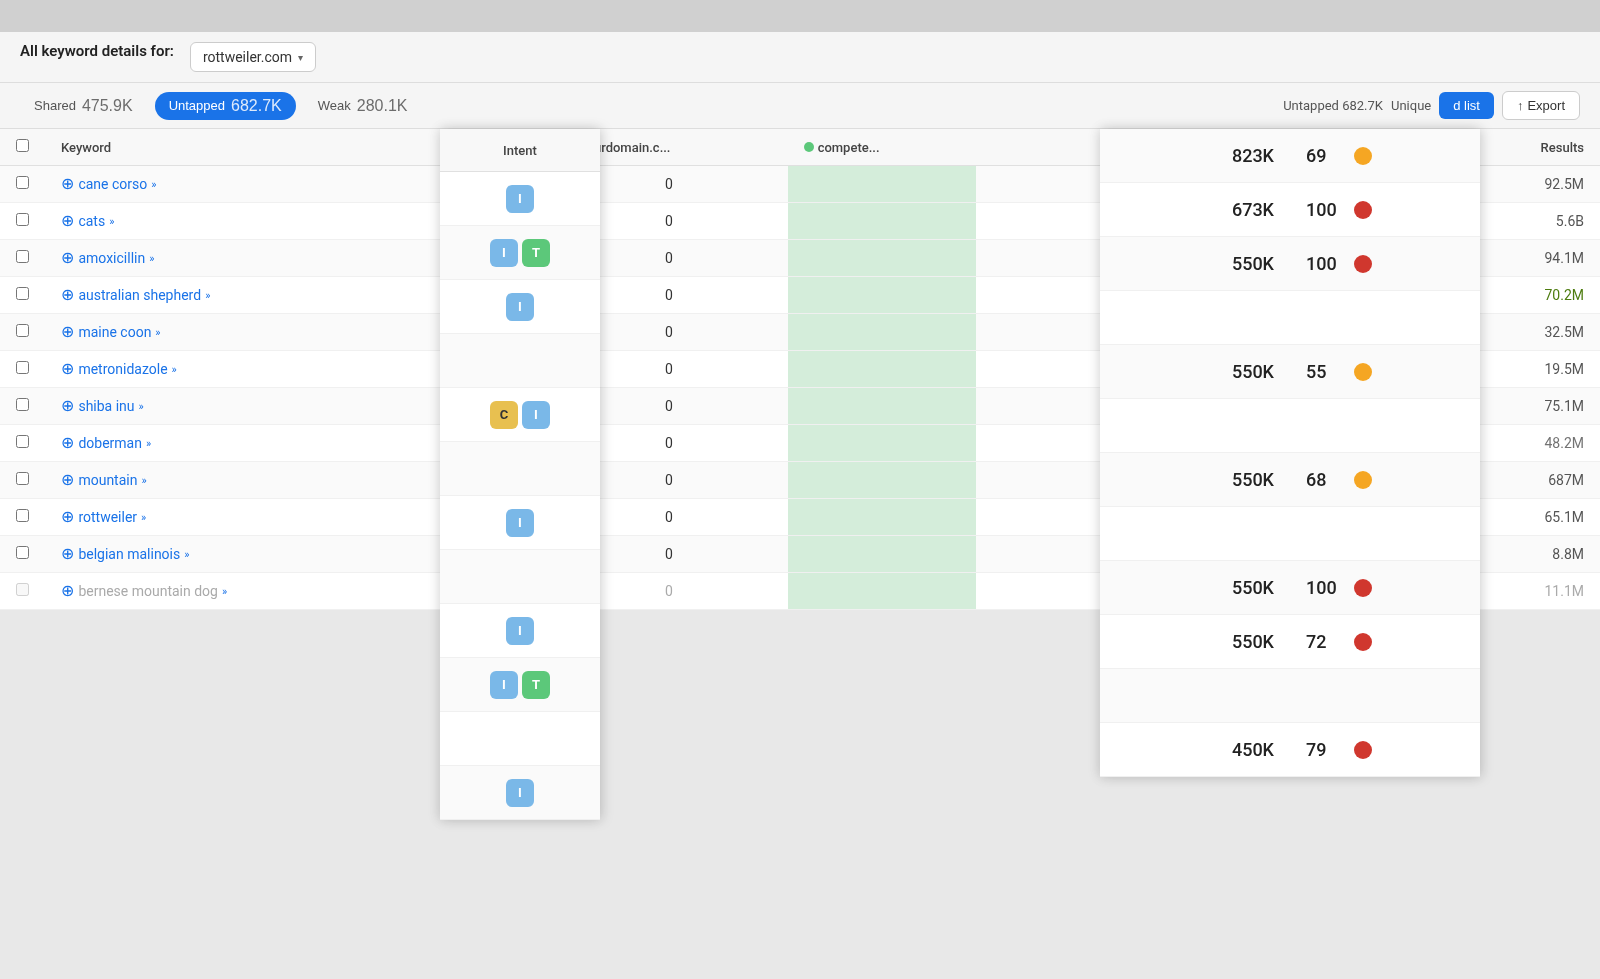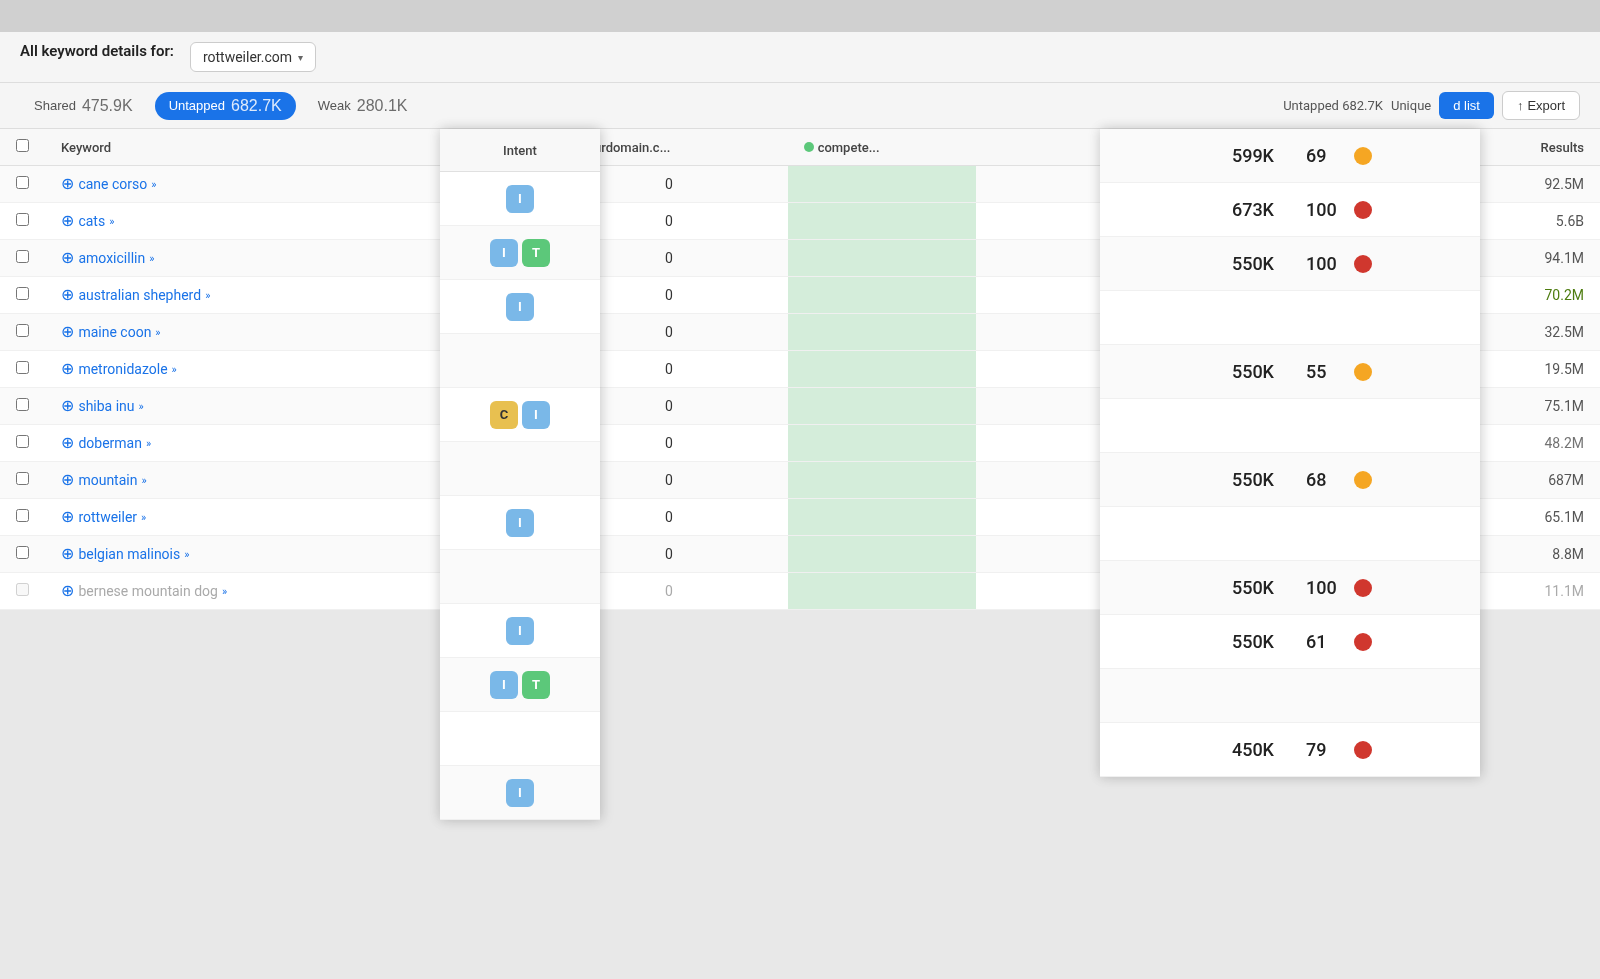--- a/index.html
+++ b/index.html
@@ -747,21 +747,21 @@
         <div class="col-cell">
           <div class="intent-cell">
             <div class="intent-badge intent-i">I</div>
           </div>
         </div>
       </div>
 
     <div class="overlay-vkd" id="vkd-overlay">
 
     <div class="data-row">
-          <div class="vol-val">599K</div>
+          <div class="vol-val">823K</div>
           <div class="kd-val-row">
             <span class="kd-value">69</span>
             <div class="kd-dot dot-orange"></div>
           </div>
         </div>
         <div class="data-row">
           <div class="vol-val">673K</div>
           <div class="kd-val-row">
             <span class="kd-value">100</span>
             <div class="kd-dot dot-red"></div>
@@ -803,21 +803,21 @@
         <div class="data-row">
           <div class="vol-val">550K</div>
           <div class="kd-val-row">
             <span class="kd-value">100</span>
             <div class="kd-dot dot-red"></div>
           </div>
         </div>
         <div class="data-row">
           <div class="vol-val">550K</div>
           <div class="kd-val-row">
-            <span class="kd-value">61</span>
+            <span class="kd-value">72</span>
             <div class="kd-dot dot-red"></div>
           </div>
         </div>
         <div class="data-row">
           <div class="vol-val"></div>
           <div class="kd-val-row"></div>
         </div>
         <div class="data-row">
           <div class="vol-val">450K</div>
           <div class="kd-val-row">

